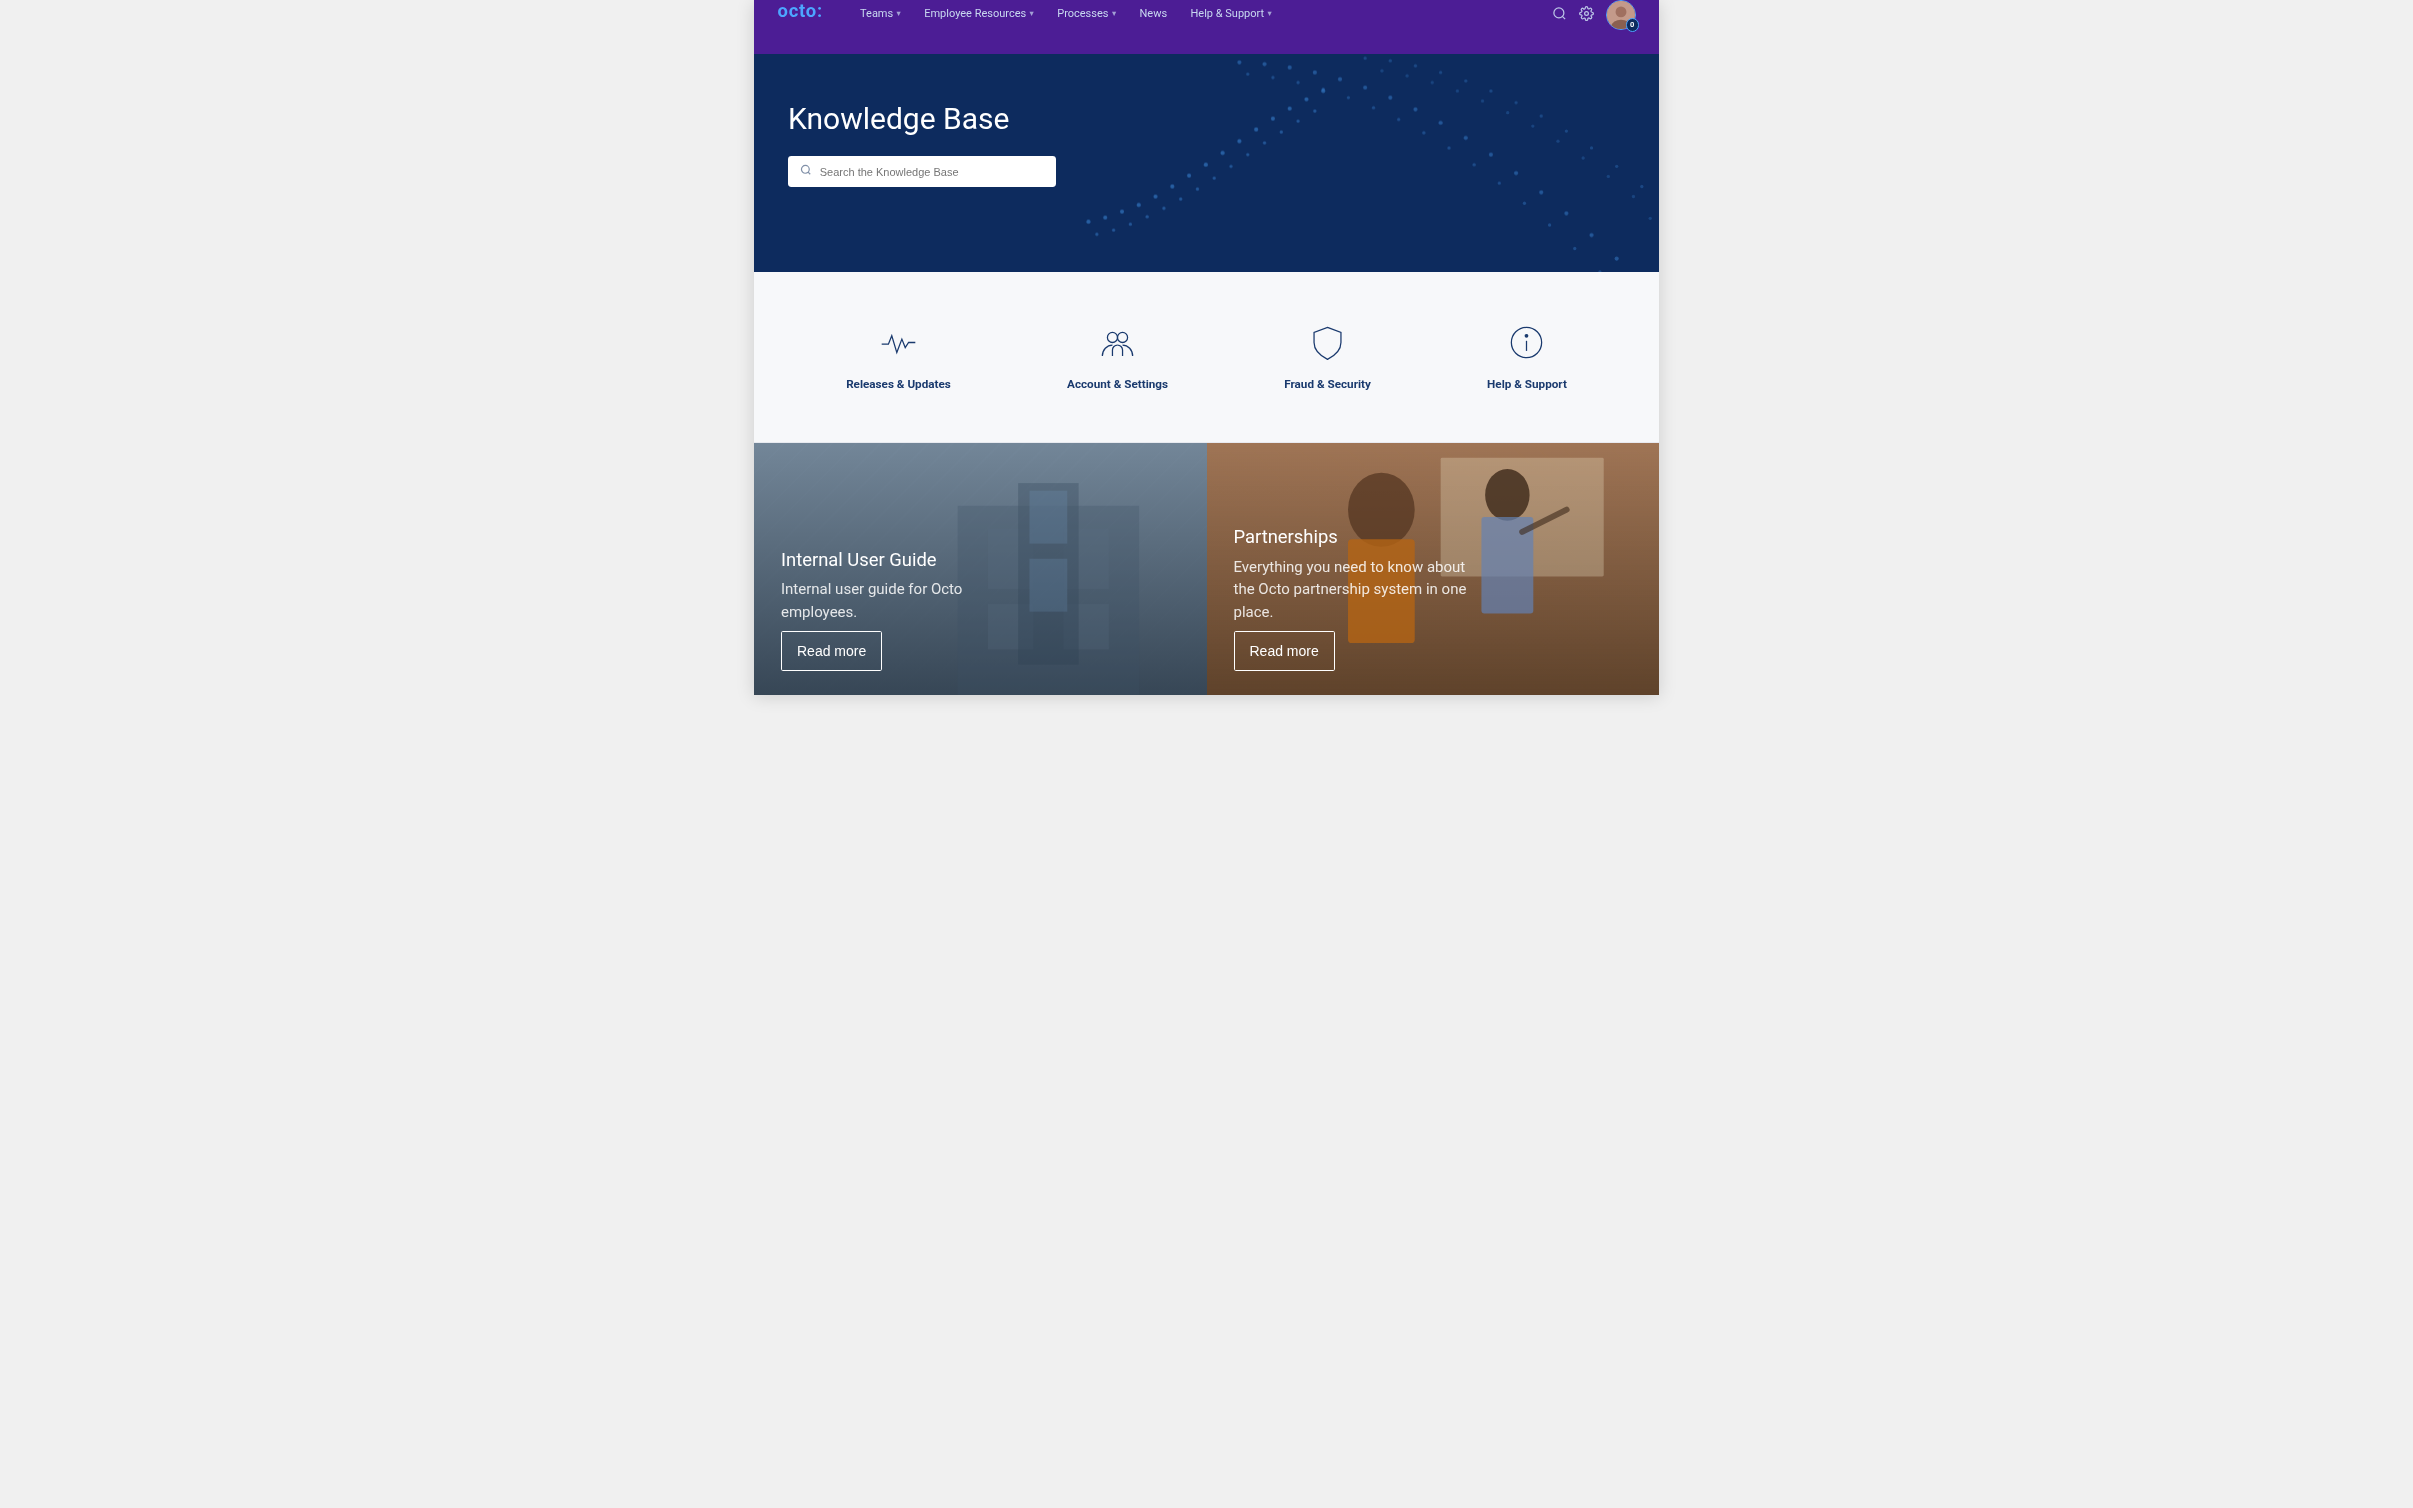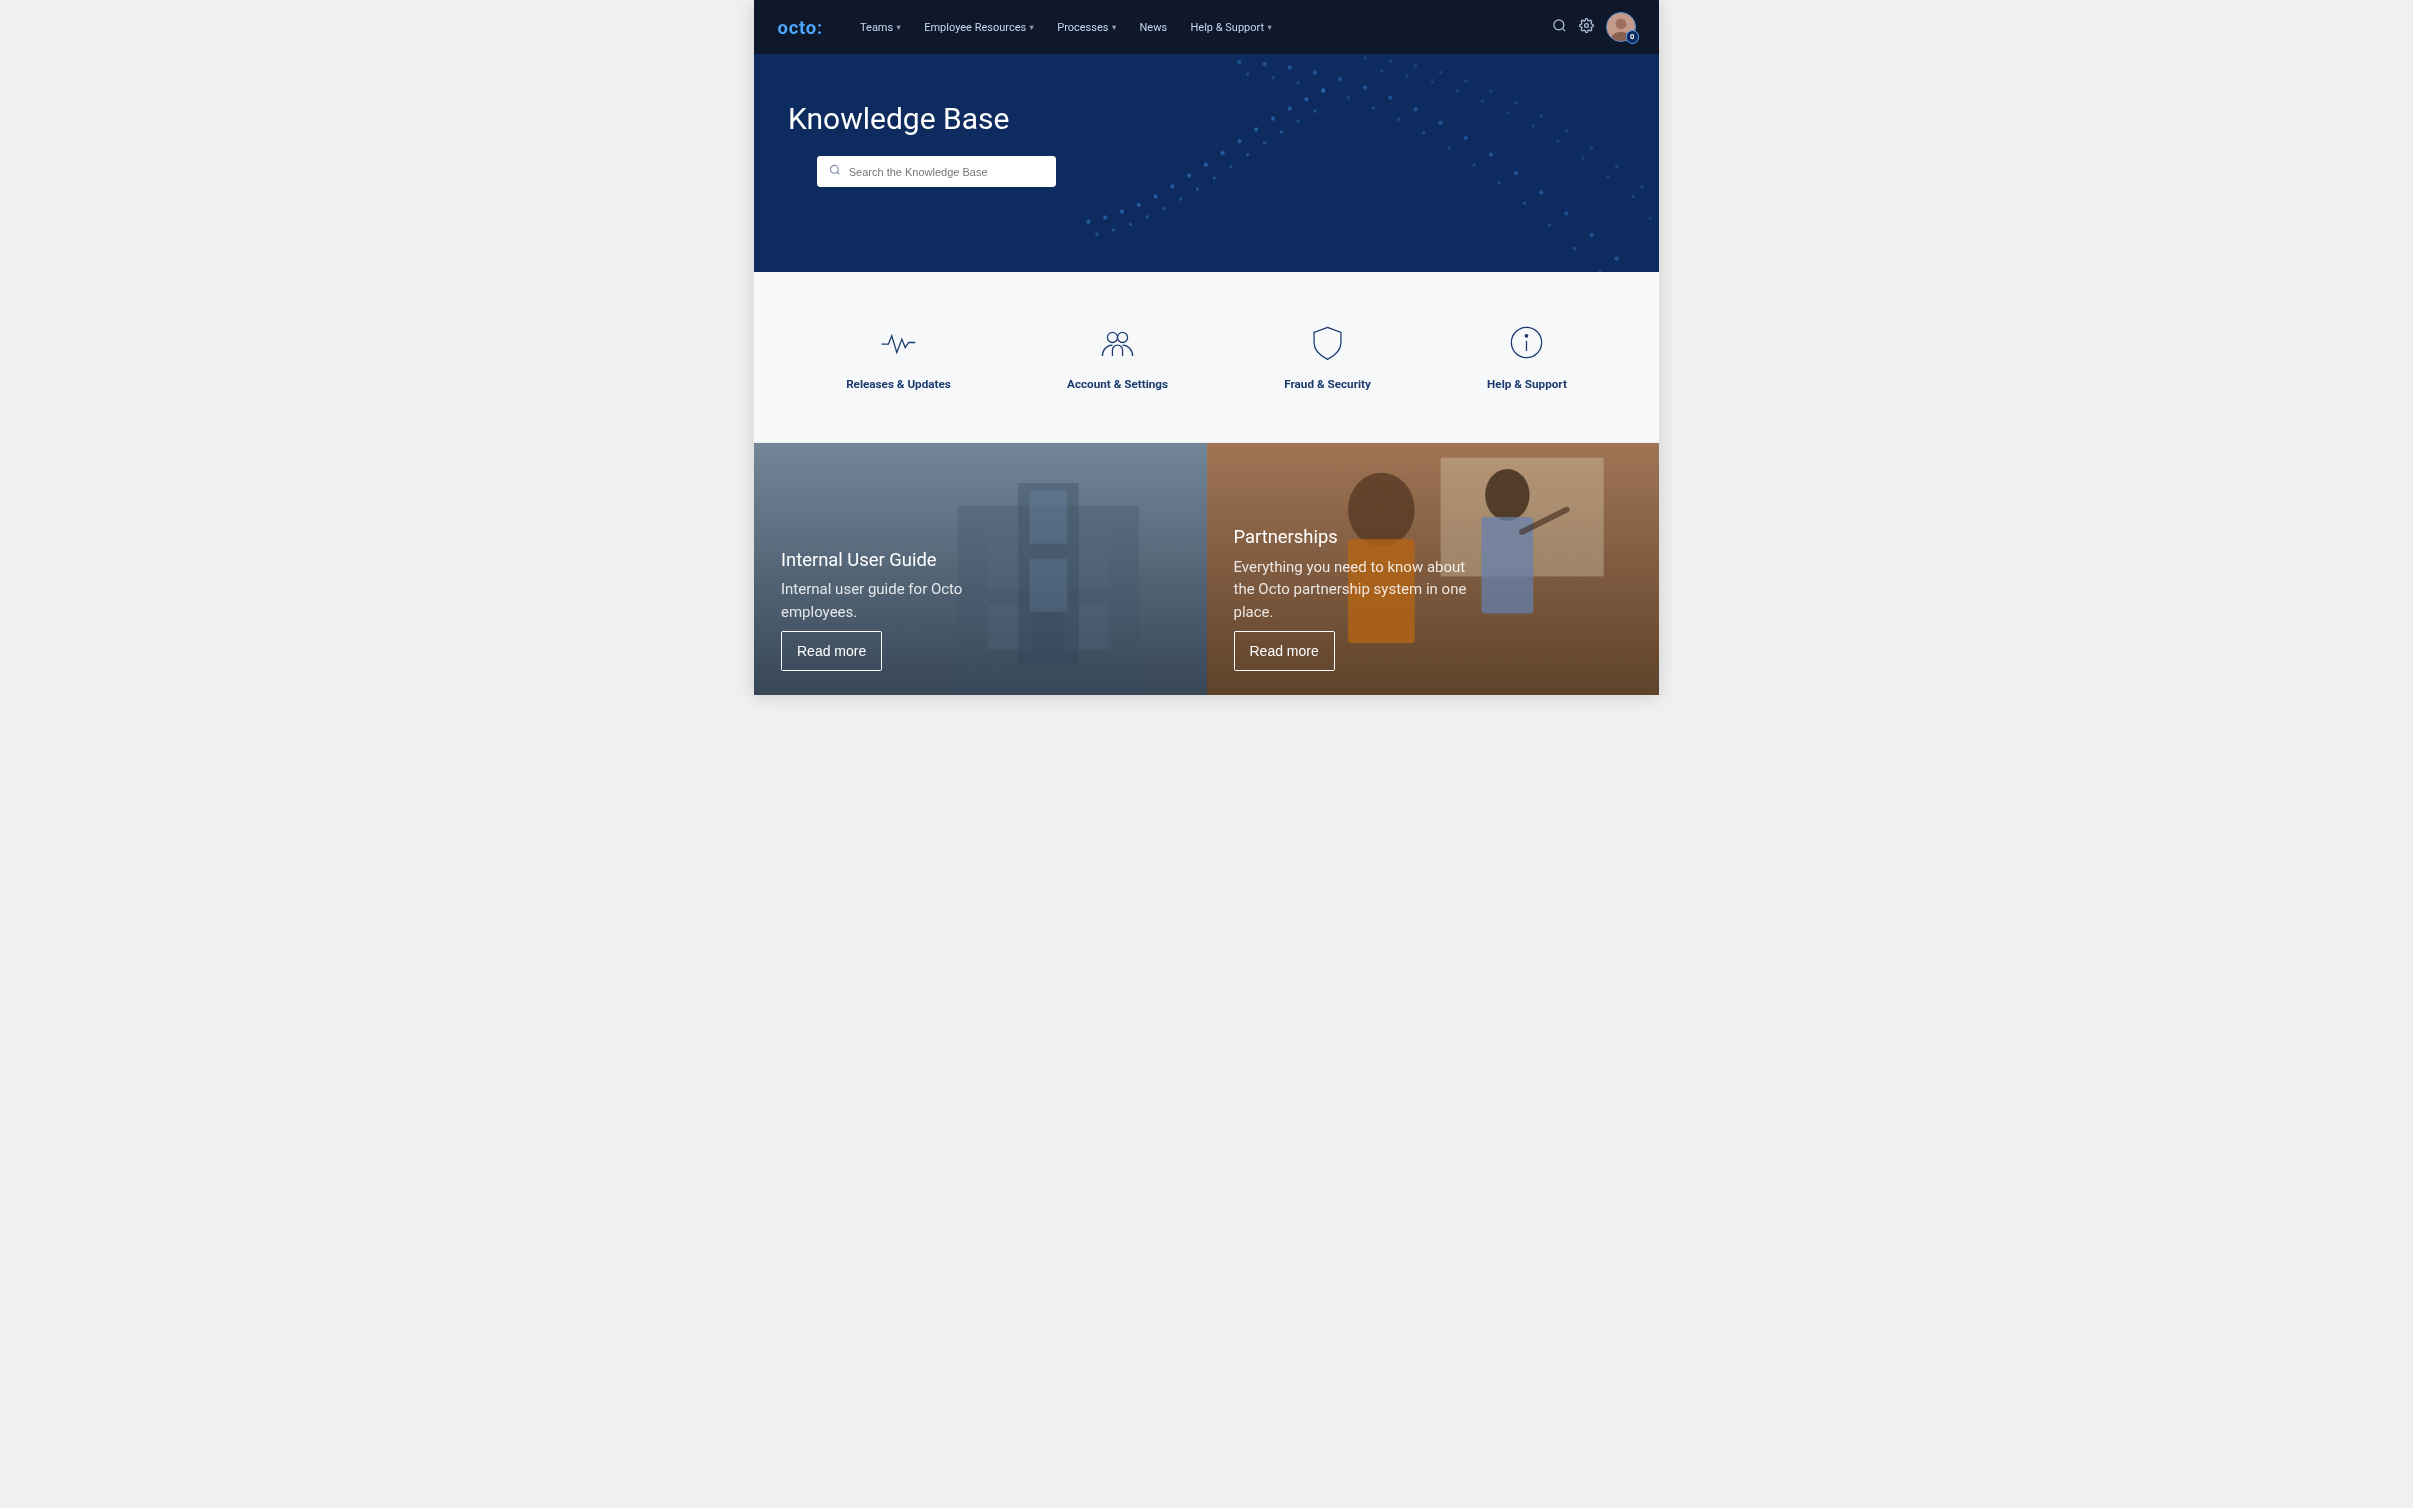--- a/index.html
+++ b/index.html
@@ -12,23 +12,23 @@
     
     .page-wrapper {
       max-width: 905px;
       margin: 0 auto;
       background: #fff;
       box-shadow: 0 1.7px 17px rgba(0,0,0,0.15);
     }
 
     
     .navbar {
-      background: #0f172a;
-      display: flex;
-      align-items: center;
+      background: #4c1d95;
+      display: flex;
+      align-items: flex-start;
       padding: 0 23.5px;
       height: 54px;
       position: relative;
       z-index: 10;
     }
     .navbar-logo {
       color: #fff;
       font-size: 18.4px;
       font-weight: 700;
       letter-spacing: 0.8px;
@@ -137,21 +137,20 @@
       z-index: 2;
       max-width: 268px;
     }
     .hero-search-inner {
       display: flex;
       align-items: center;
       background: #fff;
       border-radius: 3.4px;
       padding: 8.4px 11.7px;
       gap: 8.4px;
-      margin-left: 29px;
     }
     .hero-search-icon { color: #8090a8; font-size: 11.7px; }
     .hero-search-input {
       border: none;
       outline: none;
       font-size: 11px;
       color: #333;
       background: transparent;
       width: 100%;
     }

